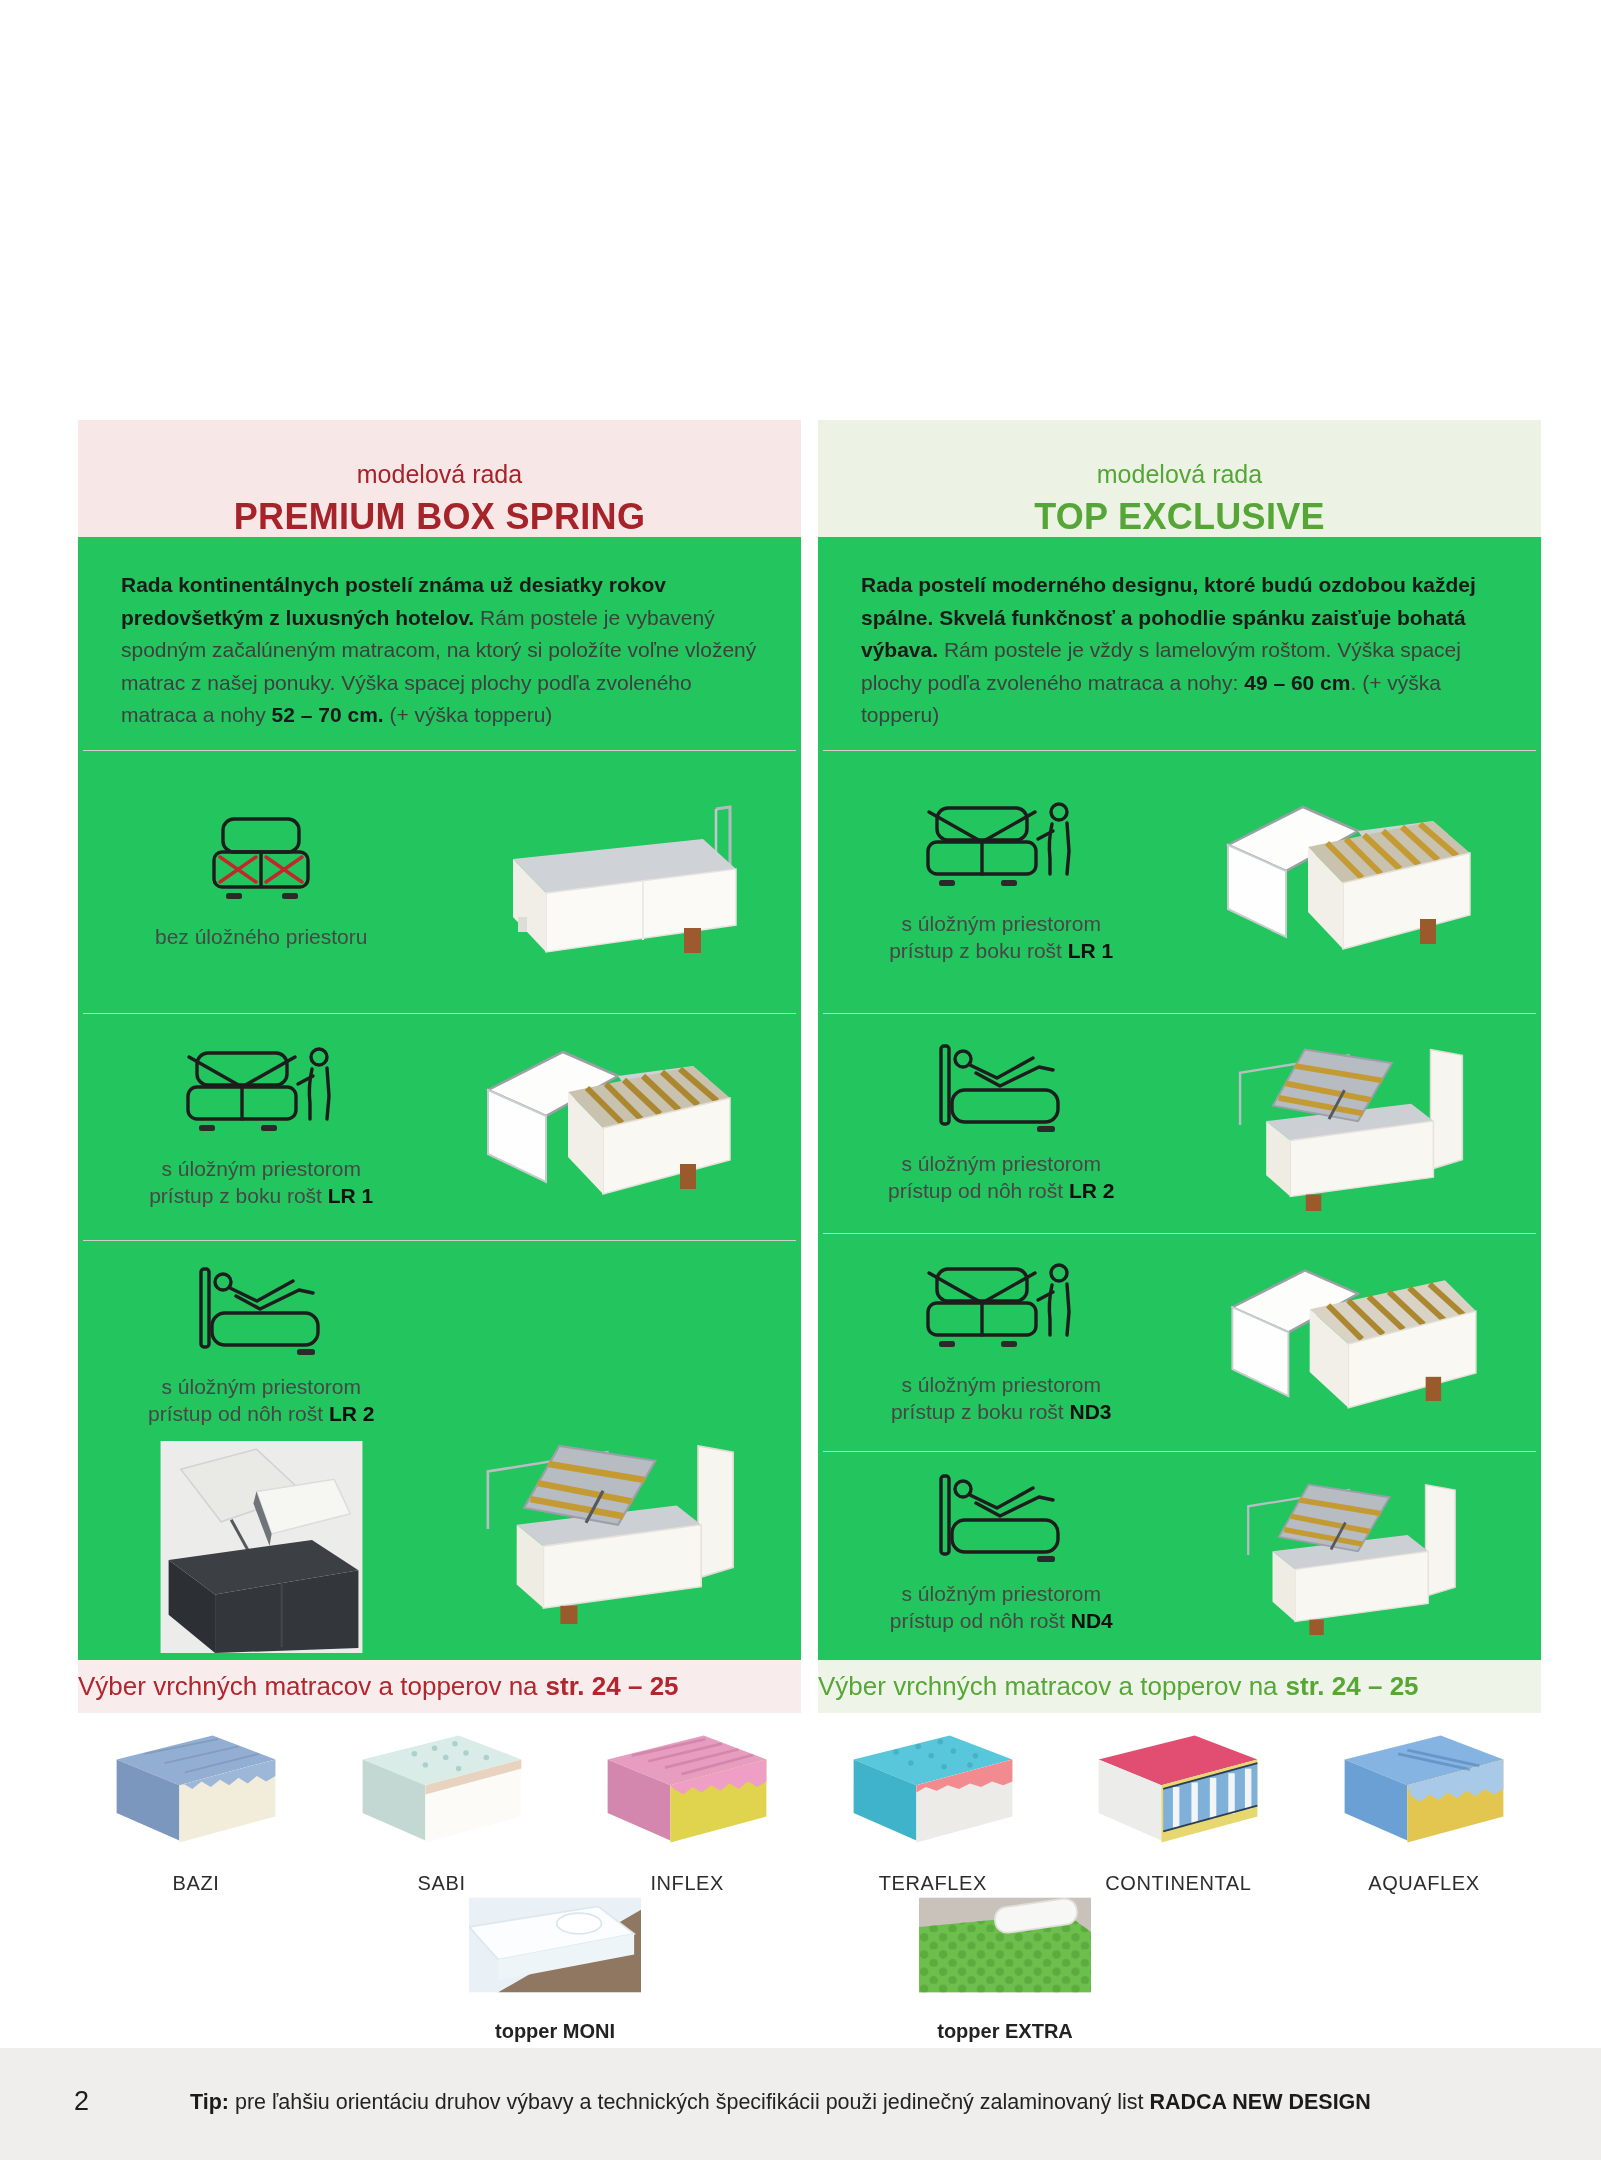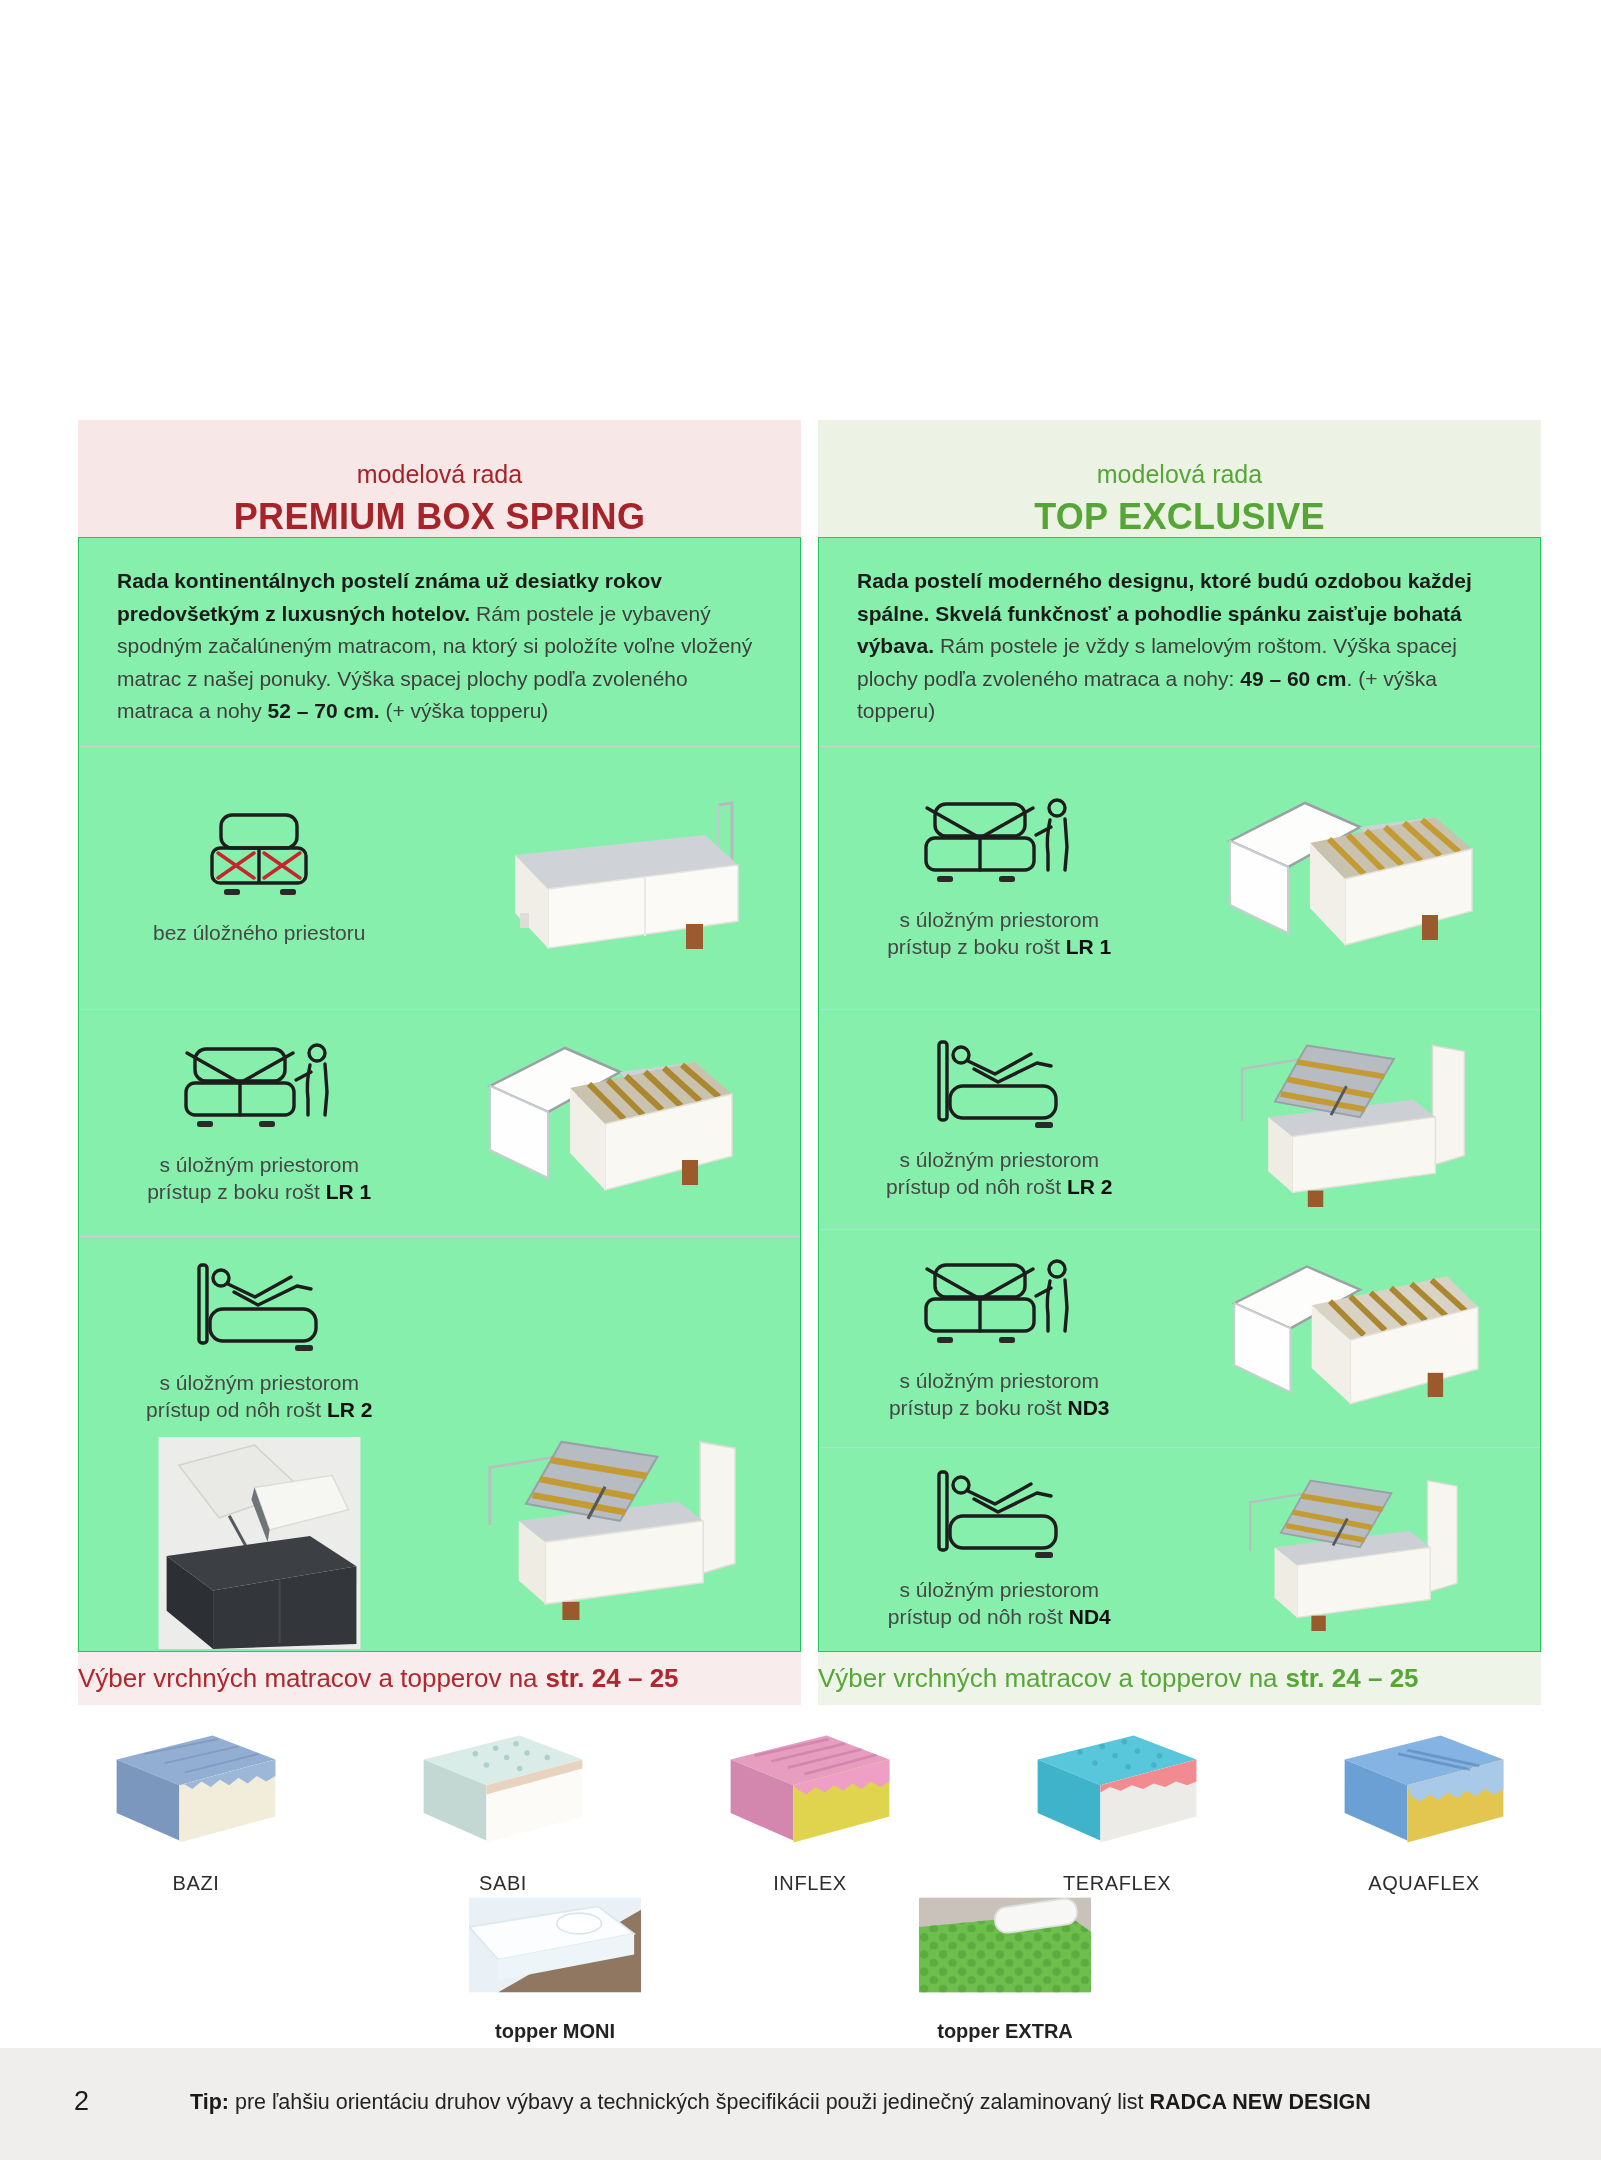--- a/index.html
+++ b/index.html
@@ -13,21 +13,21 @@
   .col-right { left:818px; }
 
   .col-header { height:117px; display:flex; flex-direction:column; align-items:center; justify-content:center; gap:7px; }
   .col-left  .col-header { background:#f7e7e7; }
   .col-right .col-header { background:#ecf3e4; }
   .eyebrow { font-size:25px;margin-top:40px; }
   .col-title { font-size:36px; font-weight:bold; letter-spacing:.3px; }
   .col-left  .eyebrow, .col-left  .col-title { color:#a6232a; }
   .col-right .eyebrow, .col-right .col-title { color:#55a637; }
 
-  .col-box { border:1px solid #22c55e; background:#86efac; }
+  .col-box { border:5px solid #22c55e; background:#22c55e; }
   .desc { height:208px; padding:27px 34px 0 38px; font-size:21px; line-height:32.5px; color:#3f3f3f; }
   .desc .b { color:#1b1b1b; }
   .b { font-weight:bold; color:#1b1b1b; }
 
   .row { display:flex; border-top:1px solid #cfcfcf; }
   .half { width:50%; display:flex; flex-direction:column; align-items:center; justify-content:center; }
   .rowlabel { margin-top:14px; font-size:21px; line-height:27px; text-align:center; color:#474747; }
   .rowlabel .b { color:#101010; }
 
   .h-263 { height:263px; } .h-227 { height:227px; } .h-415 { height:415px; }
@@ -443,20 +443,40 @@
             <circle cx="122" cy="25" r="3"></circle>
             <circle cx="146" cy="30" r="3"></circle>
             <circle cx="76" cy="38" r="3"></circle>
             <circle cx="112" cy="42" r="3"></circle>
             <circle cx="140" cy="40" r="3"></circle>
           </g>
       </svg>
       <div class="mattress-label">TERAFLEX</div>
     </div>
 
+    <div class="mattress-item">
+      <svg width="188" height="120" viewBox="0 0 200 130">
+        <polygon points="14,34 118,8 186,34 82,62" fill="#e14e72"></polygon>
+        <polygon points="14,34 82,62 82,122 14,92" fill="#ececea"></polygon>
+        <polygon points="82,62 186,34 186,96 82,124" fill="#e6d76f"></polygon>
+        <path d="M84,66 L186,38 L186,84 L84,112 Z" fill="#7fb0d9"></path>
+        <g stroke="#f2f4f6" stroke-width="7">
+            <line x1="98" y1="64" x2="98" y2="108"></line>
+            <line x1="118" y1="59" x2="118" y2="103"></line>
+            <line x1="138" y1="54" x2="138" y2="98"></line>
+            <line x1="158" y1="49" x2="158" y2="93"></line>
+            <line x1="176" y1="44" x2="176" y2="88"></line>
+          </g>
+        <g stroke="#2b3d57" stroke-width="2" fill="none">
+            <path d="M84,66 L186,38"></path>
+            <path d="M84,112 L186,84"></path>
+          </g>
+      </svg>
+      <div class="mattress-label">CONTINENTAL</div>
+    </div>
 
     <div class="mattress-item">
       <svg width="188" height="120" viewBox="0 0 200 130">
         <polygon points="14,34 118,8 186,34 82,62" fill="#85b4e2"></polygon>
         <polygon points="14,34 82,62 82,122 14,92" fill="#6ba0d4"></polygon>
         <polygon points="82,62 186,34 186,96 82,124" fill="#e3c64f"></polygon>
         <path d="M82,62 L186,34 L186,66 L176,72 L166,66 L156,74 L146,68 L136,76 L126,70 L116,78 L106,72 L96,80 L86,74 Z" fill="#a9c9e8"></path>
         <g stroke="rgba(20,60,120,0.25)" stroke-width="3" fill="none">
             <path d="M72,28 L150,45"></path>
             <path d="M82,24 L160,41"></path>

